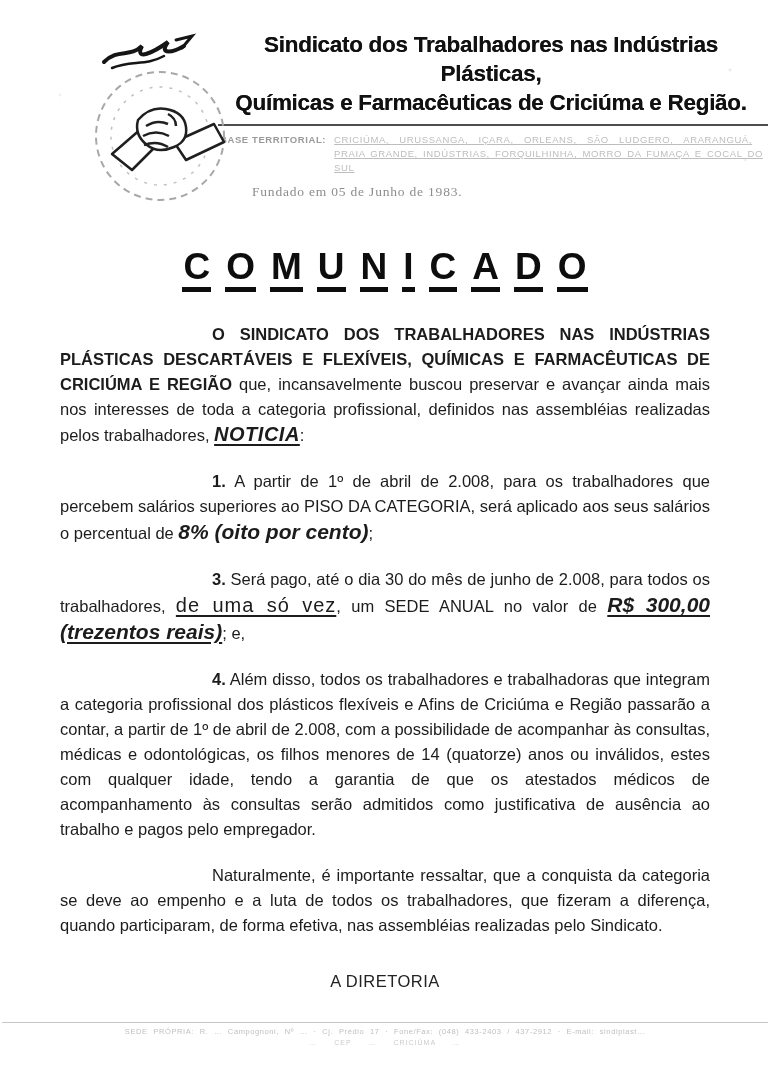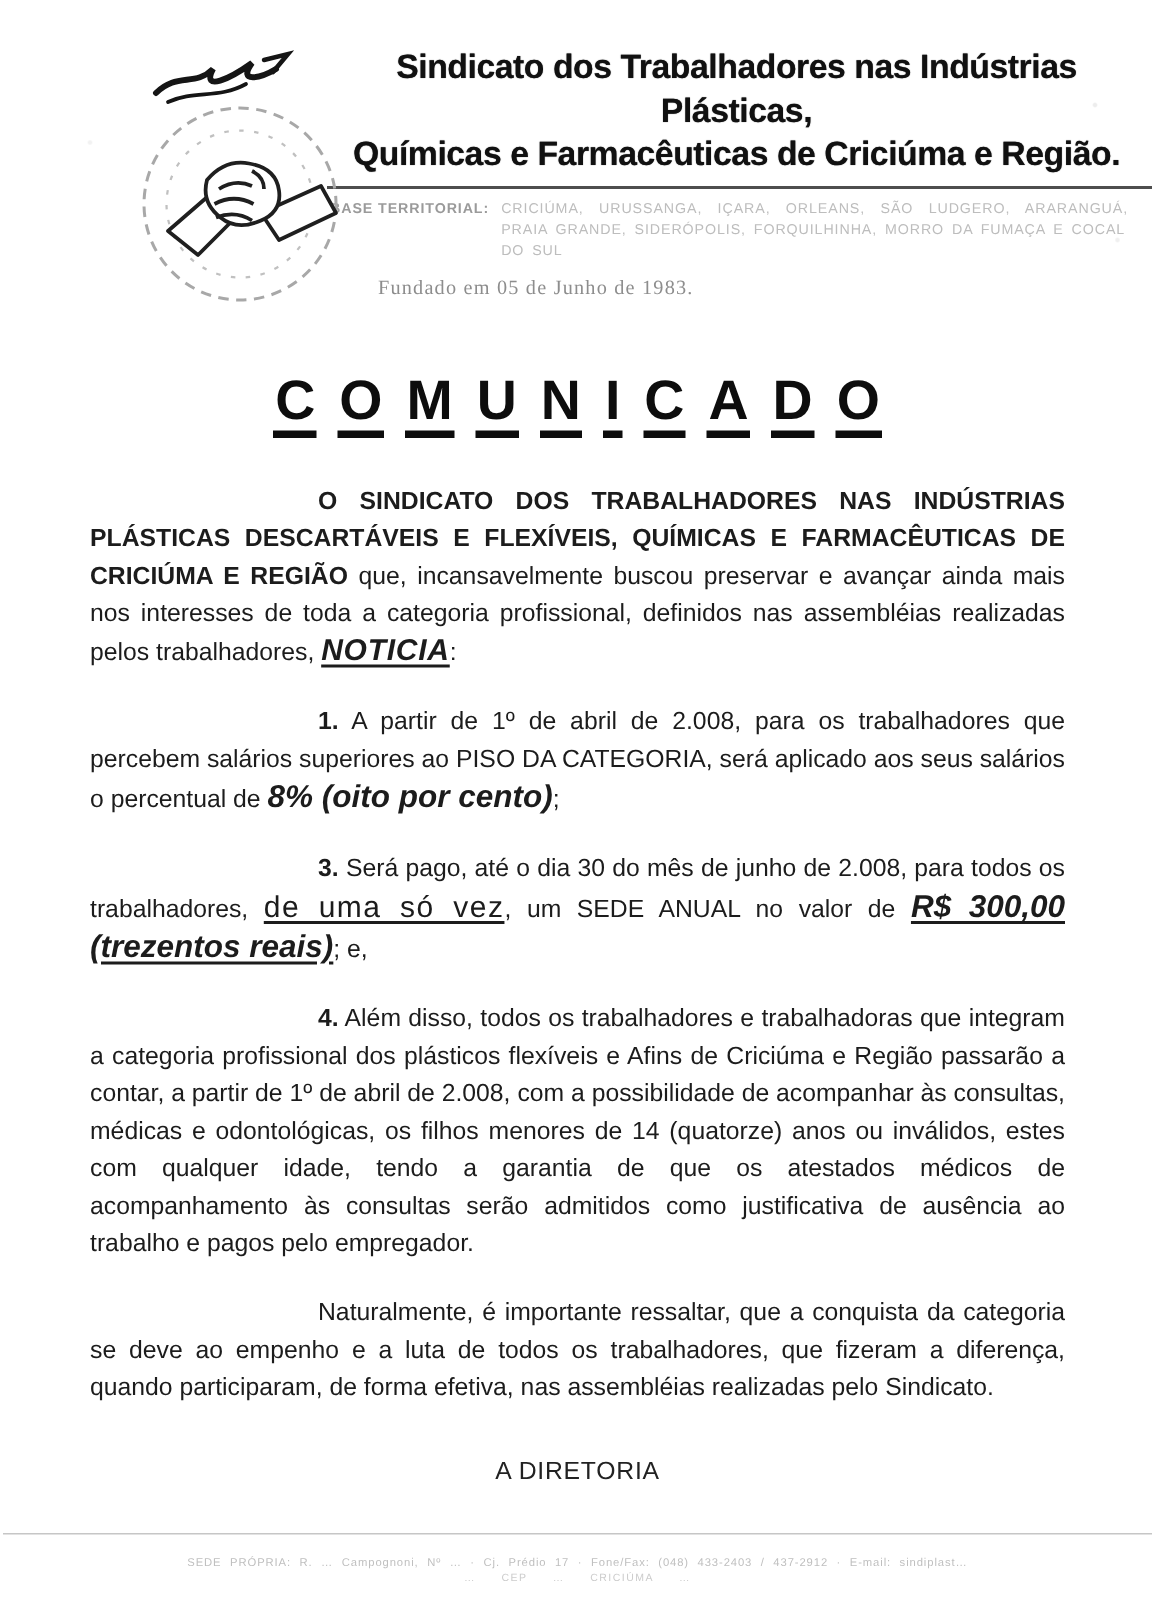--- a/index.html
+++ b/index.html
@@ -30,21 +30,21 @@
   }
   .header-rule {
     margin:7px 2px 0 218px; border:none;
     border-top:2.5px solid #4e4e4e; height:0;
   }
   .base-territorial {
     margin:7px 0 0 220px; display:flex; gap:8px;
     font-size:9.5px; line-height:14px; letter-spacing:.6px;
   }
   .base-territorial .label { color:#9a9a9a; font-weight:bold; white-space:nowrap; }
-  .base-territorial .lines { color:#bdbdbd; }
+  .base-territorial .lines { color:#bdbdbd;text-decoration:underline; }
   .base-territorial .lines .l1 { word-spacing:7px; }
   .base-territorial .lines .l2 { word-spacing:2px; }
   .founded {
     margin:9px 12px 0 252px;
     font-family:"Liberation Serif", serif;
     font-size:13.5px; color:#8d8d8d; letter-spacing:.8px;
   }
   
   .doc-title {
     margin:28px 0 0 0; text-align:center;
@@ -74,21 +74,21 @@
   .signature {
     margin-top:34px; text-align:center;
     font-size:16.5px; letter-spacing:.5px; color:#222;
   }
   
   .footer {
     position:absolute; left:0; top:1022px; width:770px;
   }
   .footer .rule { border:none; border-top:1.5px solid #c6c6c6; margin:0 2px; }
   .footer .f1 {
-    margin-top:14px; text-align:center; white-space:nowrap;
+    margin-top:4px; text-align:center; white-space:nowrap;
     font-size:7.5px; color:#bfbfbf; letter-spacing:.6px; word-spacing:3px;
   }
   .footer .f2 {
     margin-top:3px; text-align:center;
     font-size:7px; color:#cccccc; letter-spacing:1px; word-spacing:14px;
   }
 </style>
 </head>
 <body>
 
@@ -121,21 +121,21 @@
       <div>Sindicato dos Trabalhadores nas Indústrias Plásticas,</div>
       <div>Químicas e Farmacêuticas de Criciúma e Região.</div>
     </div>
 
     <hr class="header-rule">
 
     <div class="base-territorial">
       <span class="label">BASE TERRITORIAL:</span>
       <span class="lines">
         <div class="l1">CRICIÚMA, URUSSANGA, IÇARA, ORLEANS, SÃO LUDGERO, ARARANGUÁ,</div>
-        <div class="l2">PRAIA GRANDE, SIDERÓPOLIS, FORQUILHINHA, MORRO DA FUMAÇA E COCAL DO SUL</div>
+        <div class="l2">PRAIA GRANDE, INDÚSTRIAS, FORQUILHINHA, MORRO DA FUMAÇA E COCAL DO SUL</div>
       </span>
     </div>
 
     <div class="founded">Fundado em 05 de Junho de 1983.</div>
   </div>
 
   <h1 class="doc-title"><span class="letter">C</span><span class="letter">O</span><span class="letter">M</span><span class="letter">U</span><span class="letter">N</span><span class="letter">I</span><span class="letter">C</span><span class="letter">A</span><span class="letter">D</span><span class="letter">O</span></h1>
 
   <div class="body-text">
 

